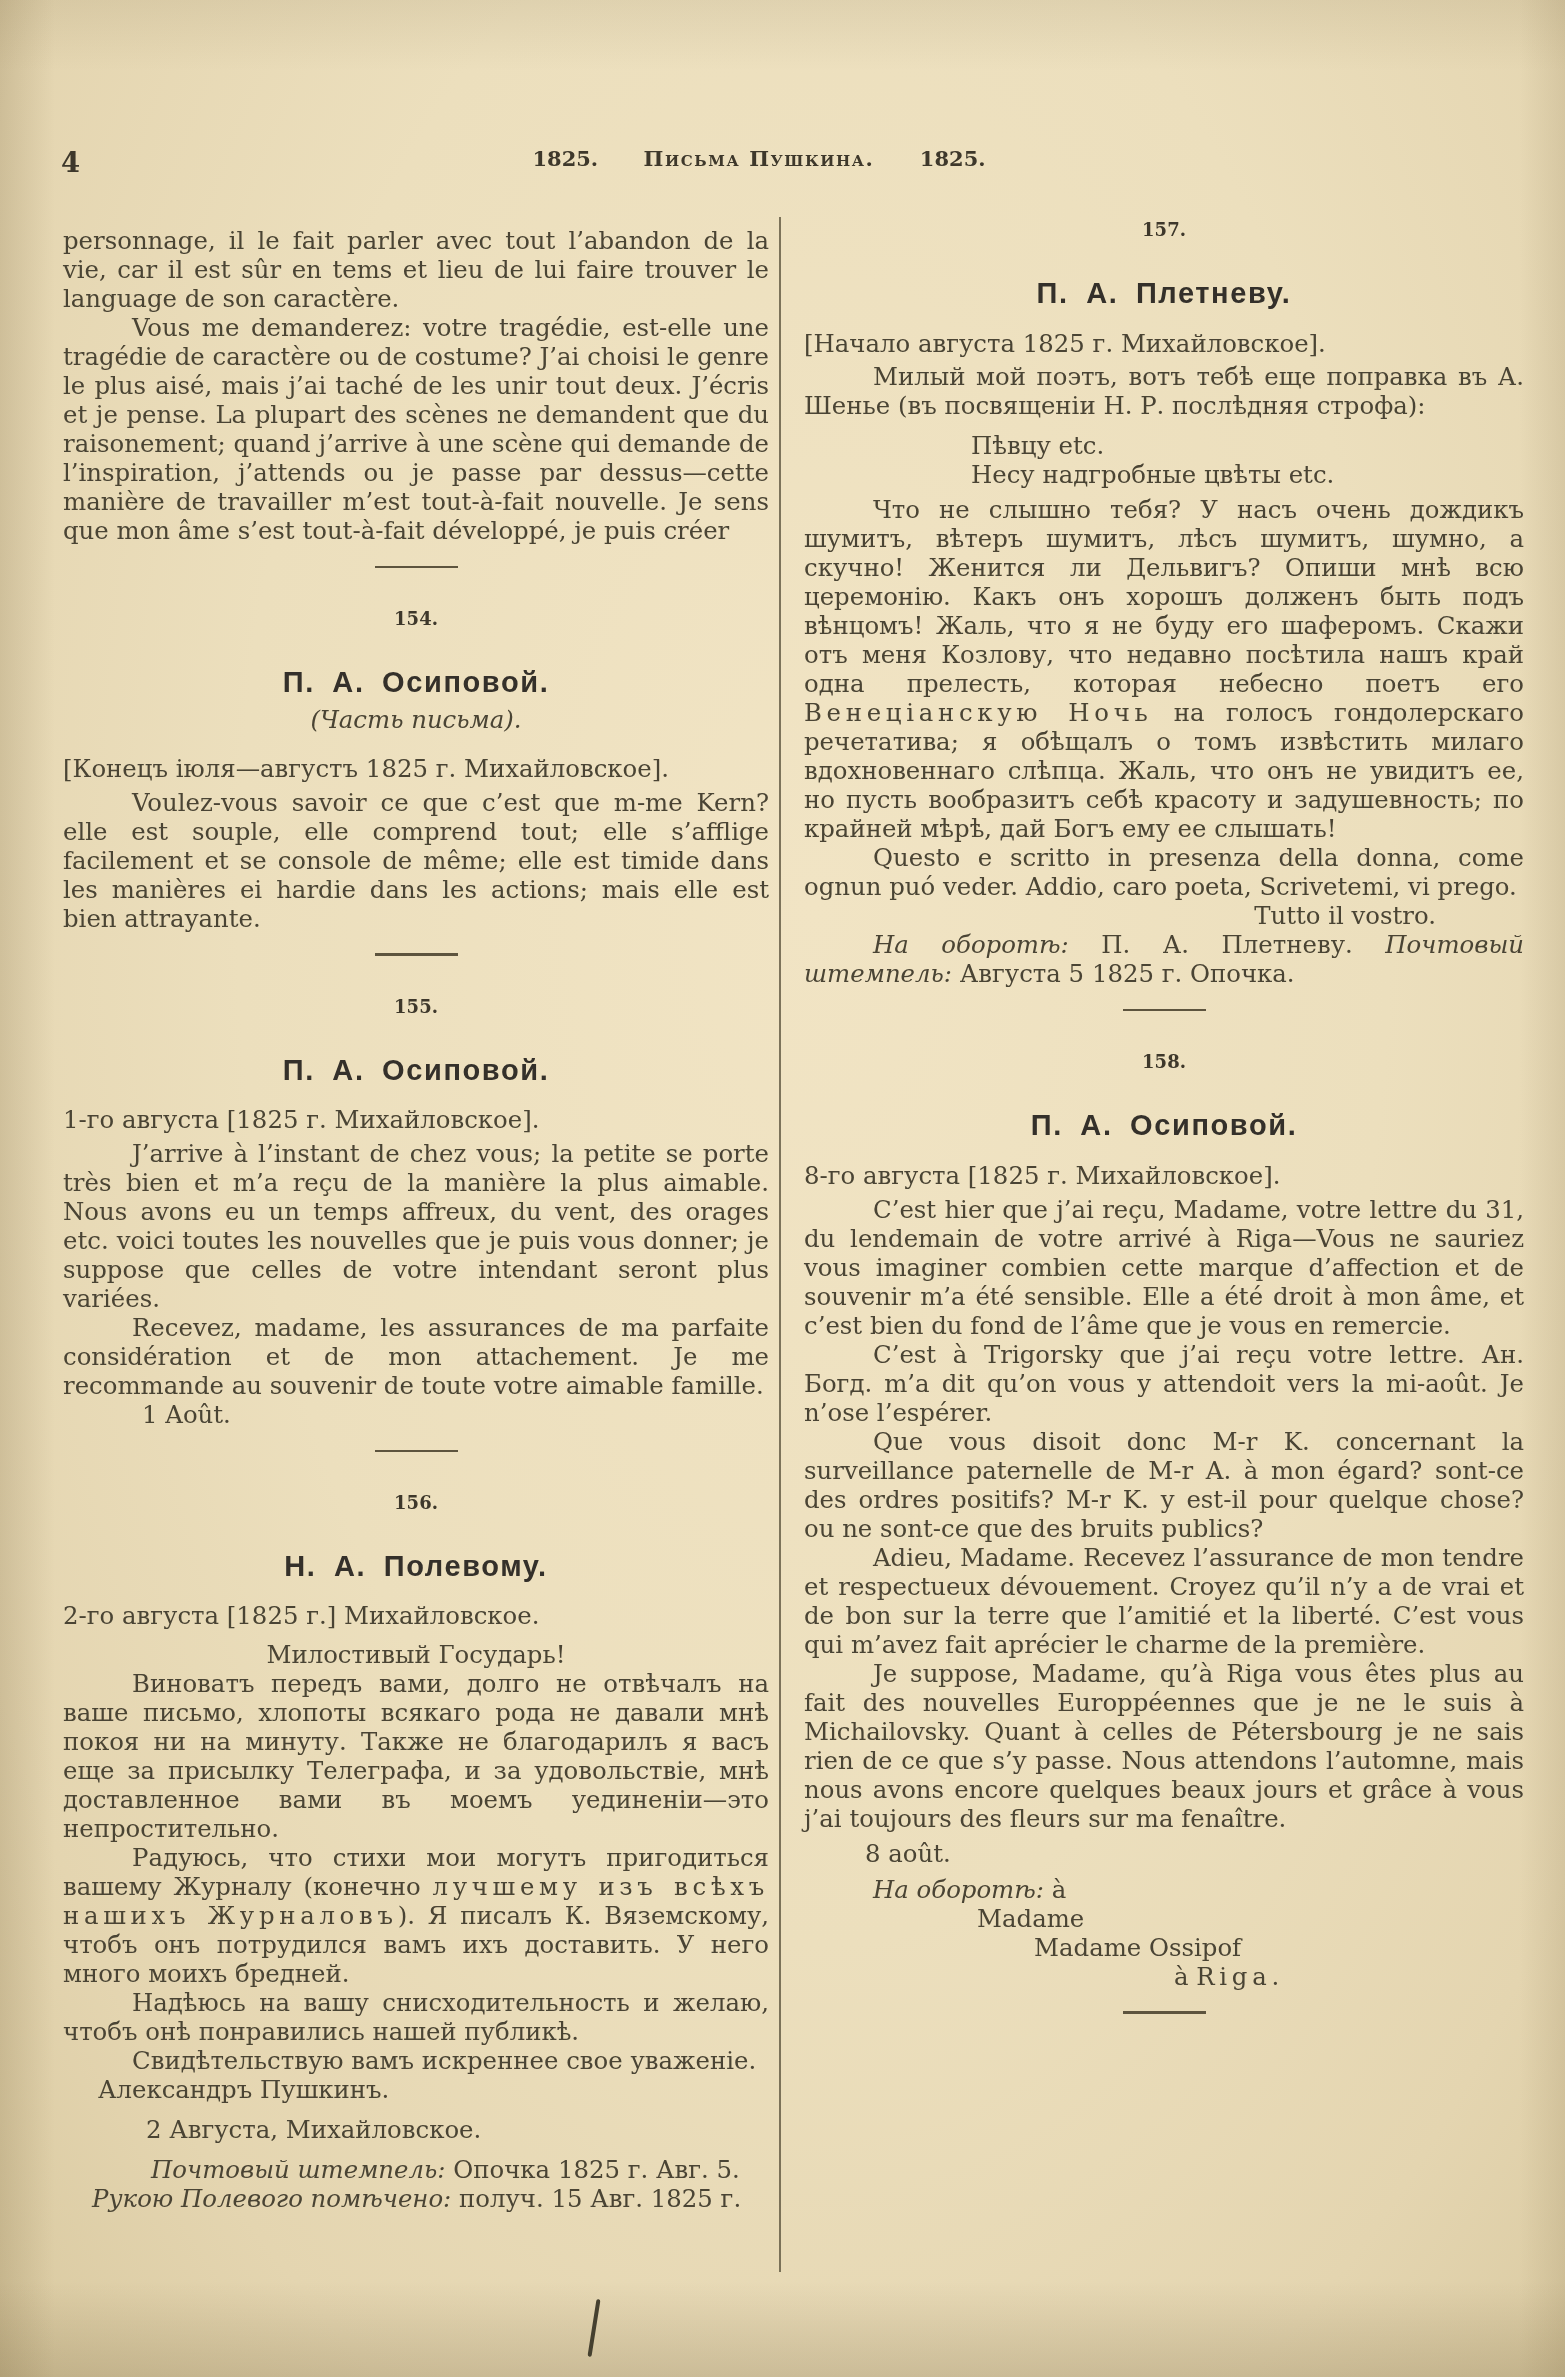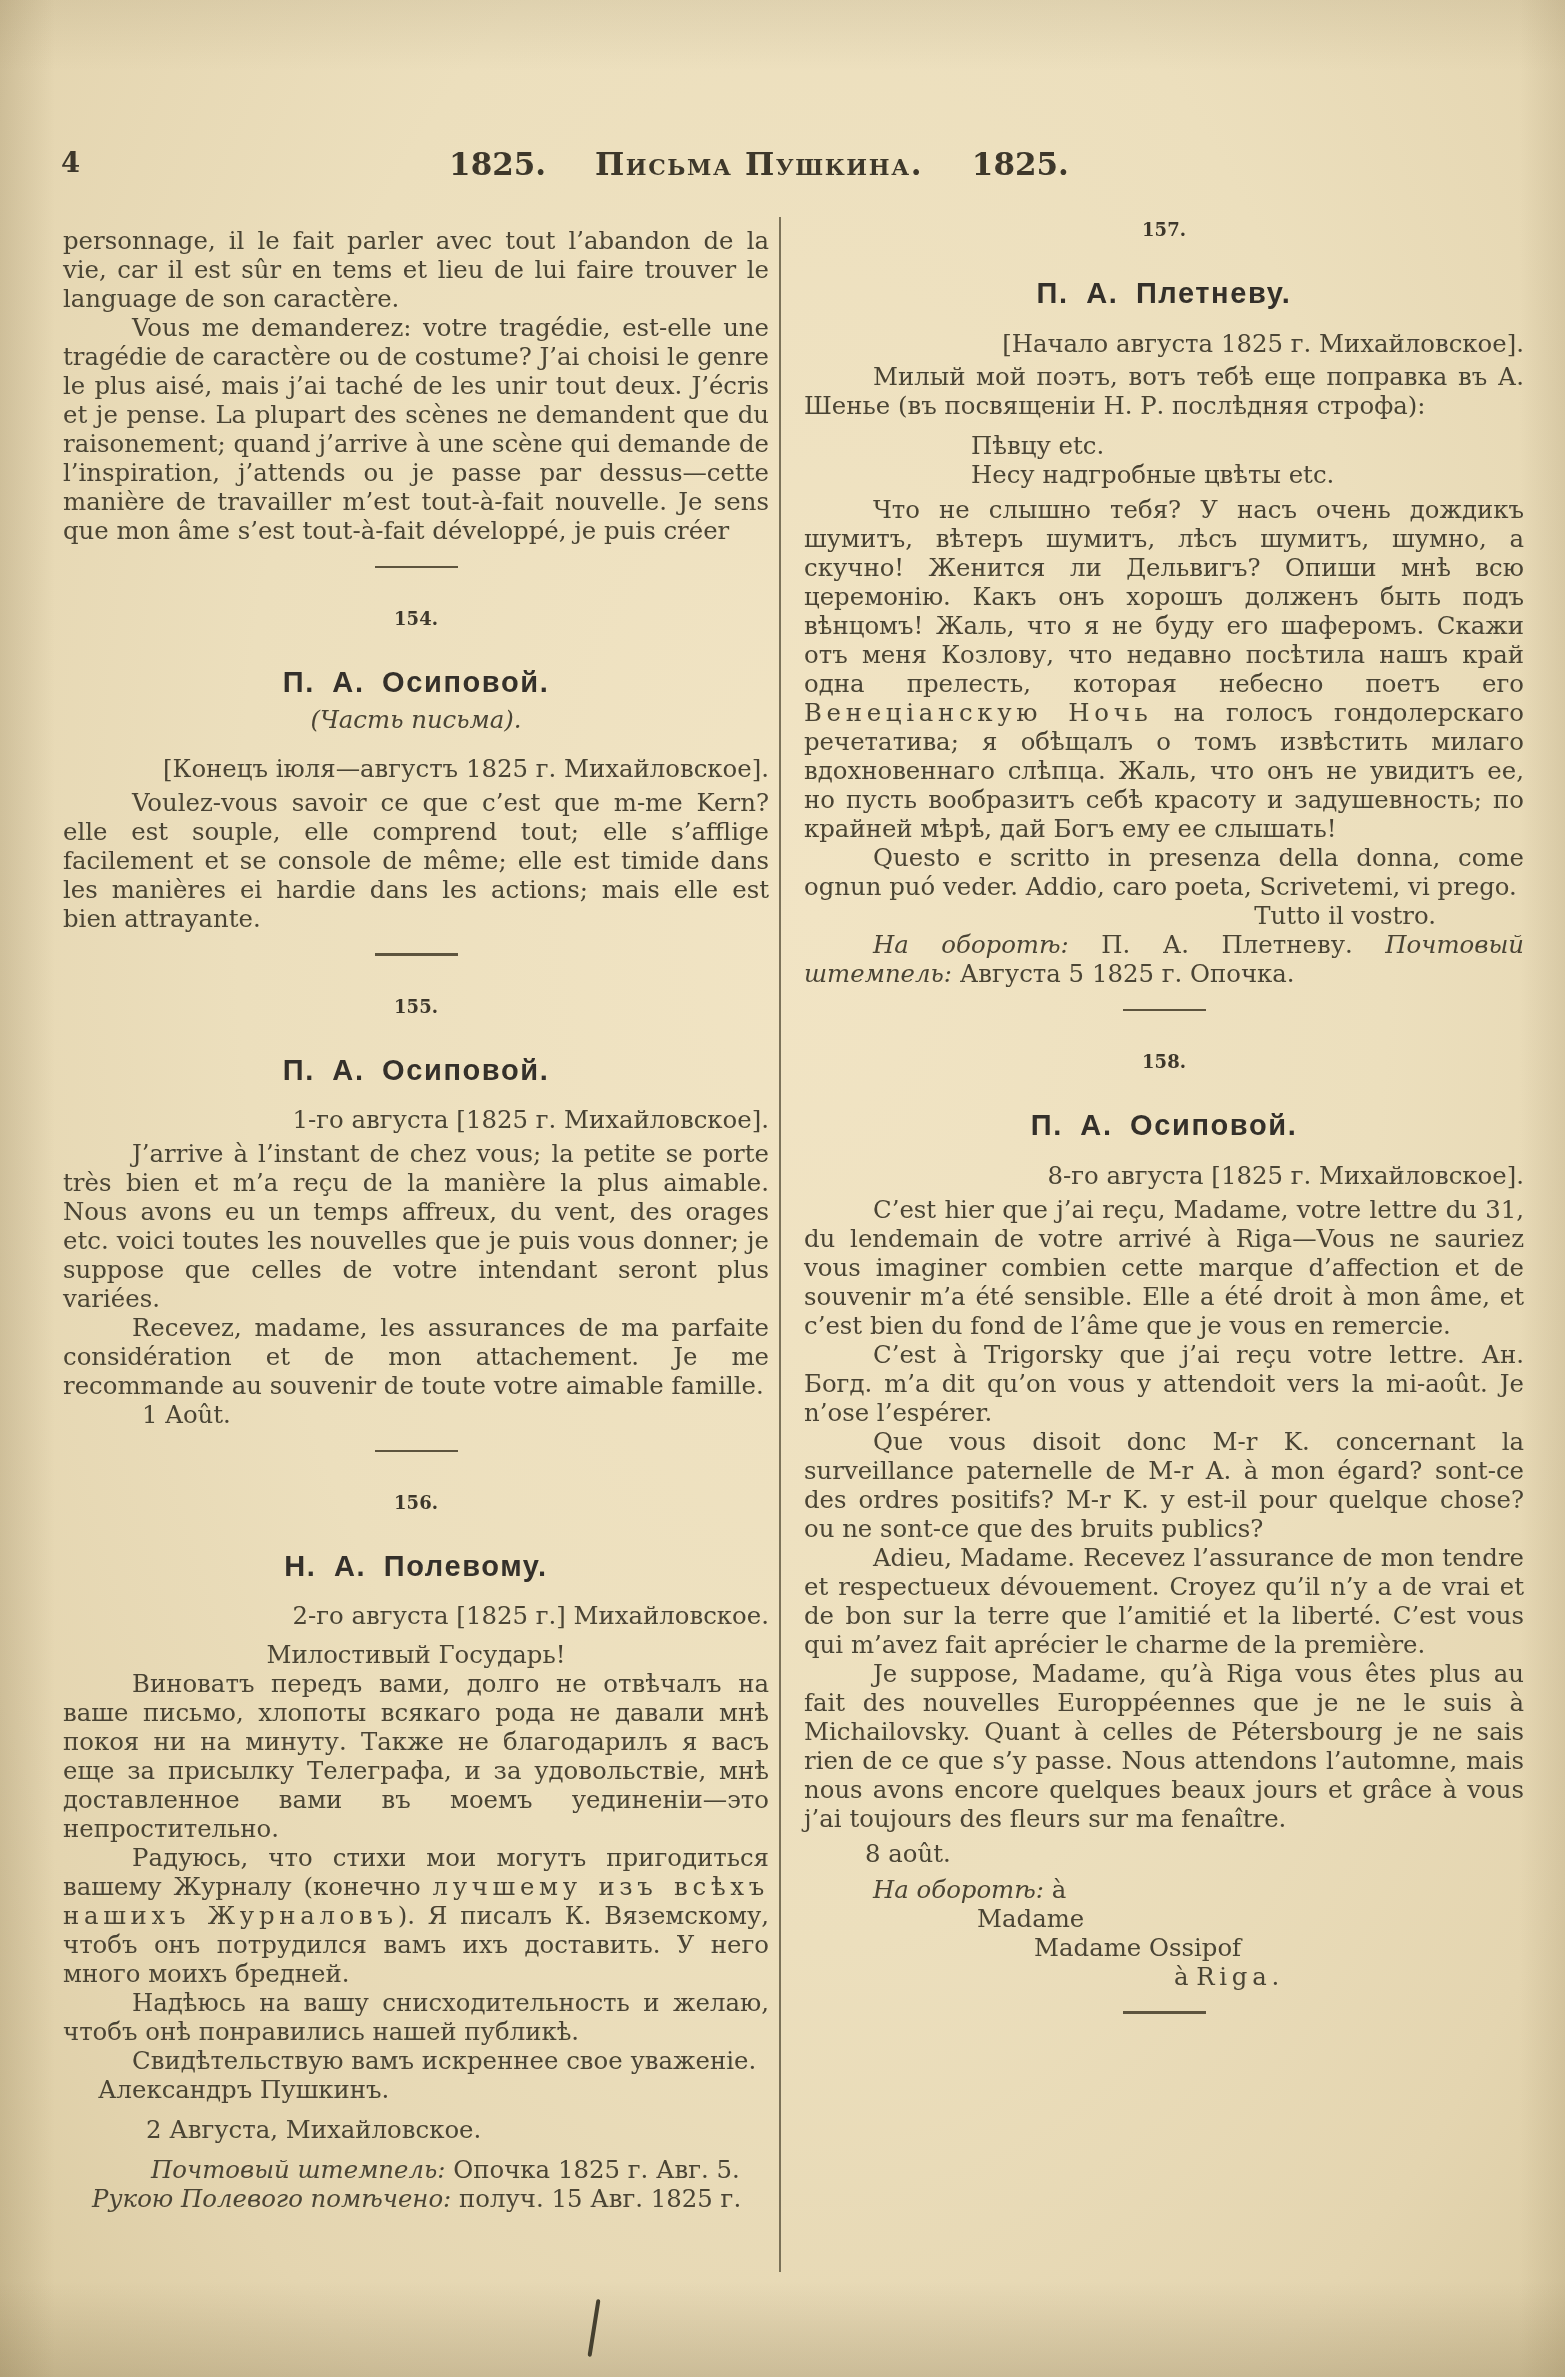--- a/index.html
+++ b/index.html
@@ -7,34 +7,34 @@
     position:relative;width:1566px;height:2377px;overflow:hidden;
     font-family:"DejaVu Serif","Liberation Serif",serif;color:#4a4434;
     background:
       linear-gradient(90deg, rgba(115,95,55,.20), rgba(115,95,55,0) 3.5%),
       linear-gradient(270deg, rgba(115,95,55,.14), rgba(115,95,55,0) 3%),
       linear-gradient(0deg, rgba(105,88,50,.22), rgba(105,88,50,0) 4%),
       linear-gradient(180deg, rgba(105,88,50,.10), rgba(105,88,50,0) 3%),
       radial-gradient(ellipse at 52% 38%, #f1e4c4 0%, #ecdfbd 50%, #e4d5b0 80%, #d9c9a0 100%);
   }
   .pagenum{position:absolute;left:61px;top:146px;font-size:27.5px;font-weight:bold;color:#3e382b;}
-  .rheader{position:absolute;left:0;top:146px;width:1518px;text-align:center;font-size:31px;font-weight:bold;color:#3e382b;white-space:nowrap;}
+  .rheader{position:absolute;left:0;top:146px;width:1518px;text-align:center;font-size:21px;font-weight:bold;color:#3e382b;white-space:nowrap;}
   .rheader .ttl{font-variant:small-caps;letter-spacing:1.6px;margin:0 38px;}
   .vdiv{position:absolute;left:779px;top:217px;width:2.4px;height:2055px;background:rgba(86,77,56,.75);}
   .col{position:absolute;text-align:justify;font-size:24.4px;line-height:29px;}
   .col-left{left:63px;top:226px;width:706px;}
   .col-right{left:804px;top:215px;width:720px;}
   p{margin:0;}
   .para{text-indent:69px;}
   .noind{text-indent:0;}
   .hr{width:83px;height:2.4px;background:#5d543e;margin:20.5px auto 0;}
   .secnum{margin-top:36px;text-align:center;text-indent:0;font-weight:bold;font-size:18px;color:#3e382b;}
   .addr{margin-top:35px;text-align:center;text-indent:0;font-family:"Liberation Sans","DejaVu Sans",sans-serif;font-weight:bold;font-size:29px;letter-spacing:1.6px;word-spacing:7.9px;color:#34302a;}
   .subt{margin-top:7.9px;text-align:center;text-indent:0;font-style:italic;}
-  .dateline{margin:20.5px 0 4.7px;text-align:right;text-indent:0;}
+  .dateline{margin:20.5px 0 4.7px;text-align:left;text-indent:0;}
   .salut{margin-top:9.4px;text-align:center;text-indent:0;}
   .line{text-align:left;text-indent:0;}
   .ind37{padding-left:29px;}
   .ind45{padding-left:35px;}
   .ind77{padding-left:61px;}
   .ind88{padding-left:69px;}
   .ind100{padding-left:79px;}
   .ind105{padding-left:83px;}
   .ind112{padding-left:88px;}
   .mt14{margin-top:11px;}

